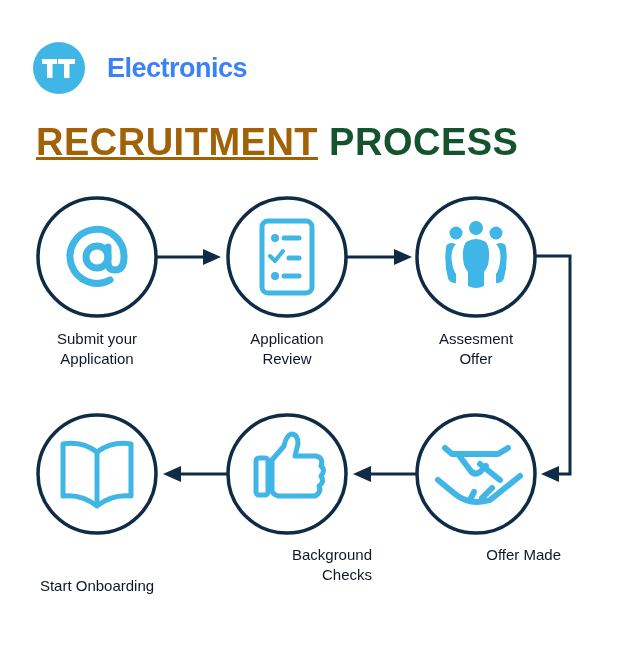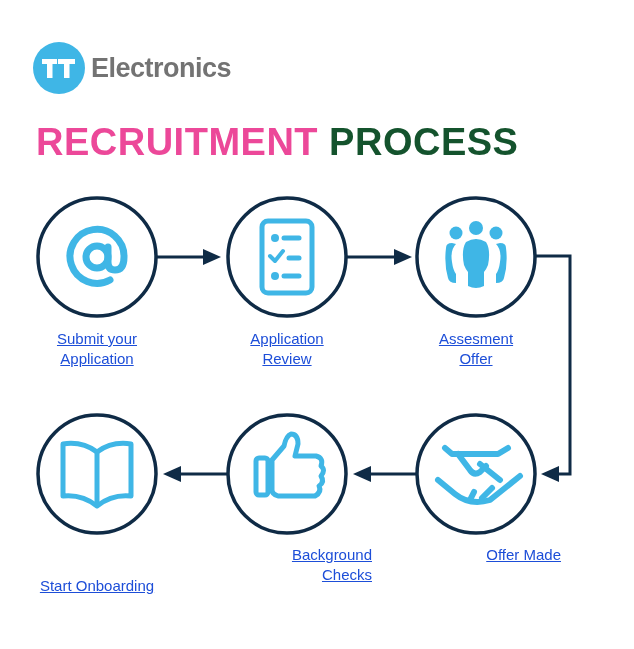--- a/index.html
+++ b/index.html
@@ -1,25 +1,25 @@
 <!DOCTYPE html>
 <html><head>
 <meta charset="utf-8">
 <style>
   html, body { margin:0; padding:0; background:#ffffff; }
   body { width:634px; height:649px; position:relative; overflow:hidden; font-family:"Liberation Sans", sans-serif; }
   .logo { position:absolute; left:33px; top:42px; display:flex; align-items:center; }
   .logo-mark { width:52px; height:52px; border-radius:50%; background:#3fb6e6; position:relative; }
   .logo-mark svg { position:absolute; left:0; top:0; }
-  .logo-text { margin-left:6px; font-size:27px; font-weight:bold; color:#737373; letter-spacing:-0.5px; }
+  .logo-text { margin-left:22px; font-size:27px; font-weight:bold; color:#3b82f6; letter-spacing:-0.5px; }
   .title { position:absolute; left:36px; top:121px; font-size:38px; font-weight:bold; letter-spacing:0.5px; white-space:nowrap; }
-  .title .t1 { color:#ec4899; }
+  .title .t1 { color:#a16207;text-decoration:underline; }
   .title .t2 { color:#14532d; }
   svg.flow { position:absolute; left:0; top:0; }
-  .label { position:absolute; width:170px; text-align:center; font-size:15px; line-height:20px; color:#1d4ed8;text-decoration:underline; }
+  .label { position:absolute; width:170px; text-align:center; font-size:15px; line-height:20px; color:#0f172a; }
 </style>
 </head>
 <body>
 
 <div class="logo">
   <div class="logo-mark">
     <svg width="52" height="52" viewBox="0 0 52 52">
       <path d="M9 17 H24 V22 H19.5 V36 H14 V22 H9 Z" fill="#ffffff"></path>
       <path d="M25 17 H42 V22 H36.5 V36 H31 V22 H25 Z" fill="#ffffff"></path>
     </svg>

